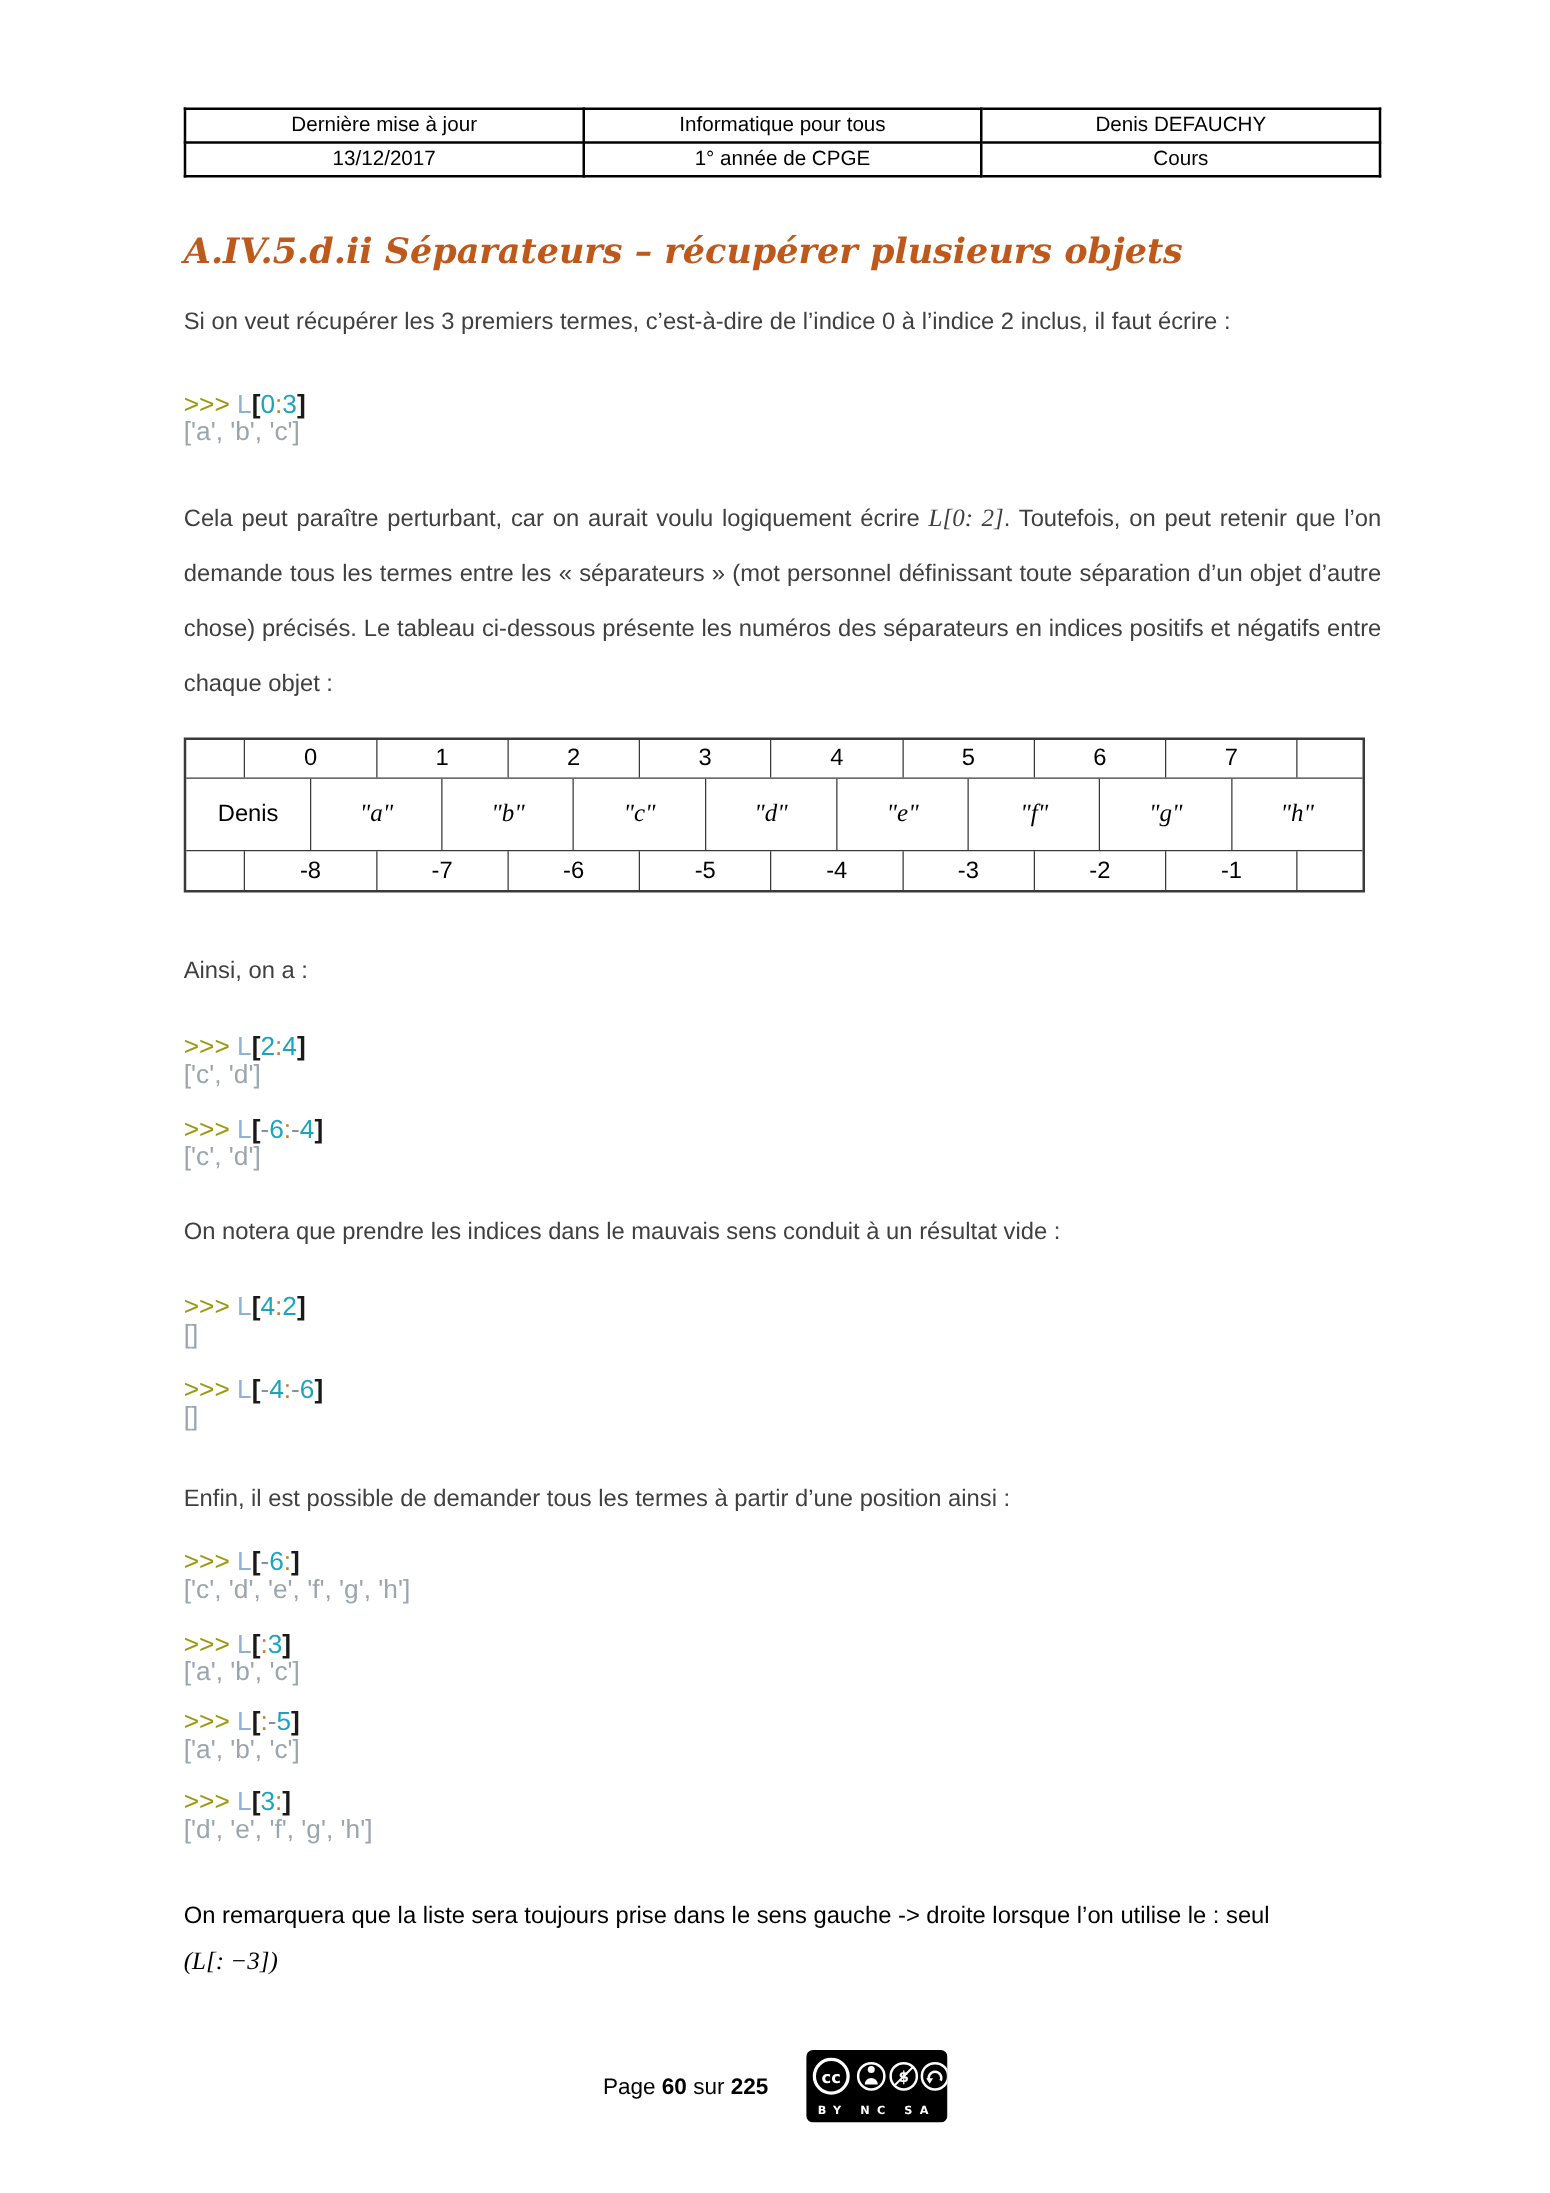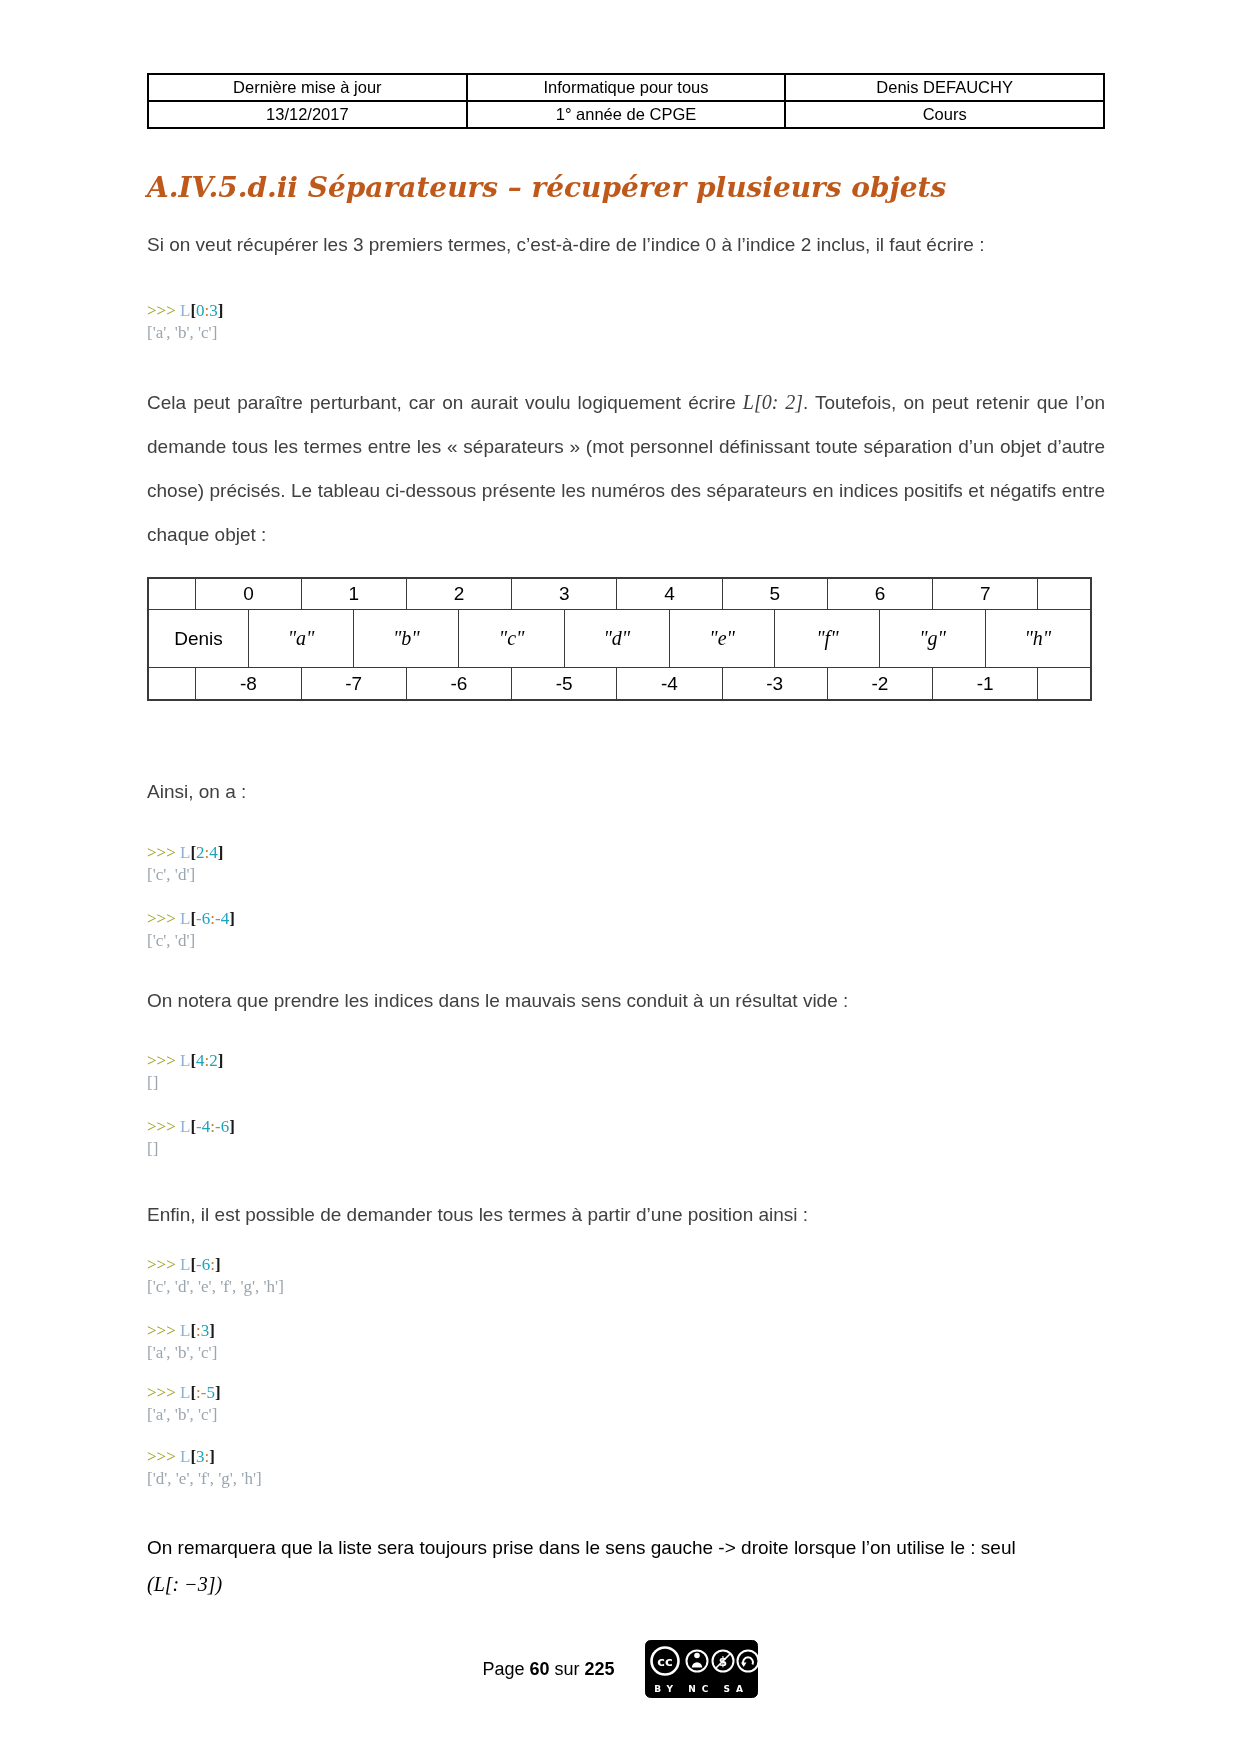--- a/index.html
+++ b/index.html
@@ -1,35 +1,35 @@
 <!DOCTYPE html>
 <html><head>
 <meta charset="utf-8">
 <style>
   html,body{margin:0;padding:0;background:#ffffff;}
   .page{width:1240px;height:1754px;position:relative;background:#fff;overflow:hidden;
         font-family:"Liberation Sans",sans-serif;color:#000;}
-  .content{padding:3px 135px 0 147px;}
+  .content{padding:16px 135px 0 147px;}
 
   
   table.hdr{width:958px;border-collapse:collapse;margin-top:70px;table-layout:fixed;}
   table.hdr td{border:2px solid #000;text-align:center;font-size:16.5px;height:25px;padding:0;}
 
   
   .heading{margin-top:42px;font-family:"DejaVu Serif",serif;font-weight:bold;font-style:italic;
            font-size:28px;color:#BE591B;}
 
   
   .para{font-size:19px;line-height:22px;color:#404040;}
   .justify{text-align:justify;line-height:44px;margin-top:36px;}
   .nowrap{white-space:nowrap;}
   .math{font-family:"Liberation Serif",serif;font-style:italic;font-size:20px;}
 
   
-  .code{font-family:Liberation Serif, serif;font-size:17px;line-height:22px;}
+  .code{font-family:Liberation Sans, sans-serif;font-size:21px;line-height:22px;}
   .cl{white-space:pre;}
   .tk-p{color:#9a9a12;}
   .tk-v{color:#8fb2d4;}
   .tk-b{color:#1a1a1a;font-weight:bold;}
   .tk-n{color:#1ba4bc;}
   .tk-o{color:#c87a24;}
   .tk-m{color:#8a9096;}
   .tk-out{color:#9aa5ae;}
 
   
@@ -43,21 +43,21 @@
   .r-obj{height:57px;}
   .r-neg{height:31px;}
   .c-narrowL{width:4.92%;}
   .c-narrowR{width:5.59%;}
   .c-idx{width:11.185%;}
   .c-label{width:10.52%;}
   .c-obj{width:11.185%;font-family:"Liberation Serif",serif;font-style:italic;font-size:20px;}
 
   
   .mt-a{margin-top:44px;} 
-  .mt-b{margin-top:80px;} 
+  .mt-b{margin-top:52px;} 
   .mt-c{margin-top:39px;}
   .mt-d{margin-top:22px;}
   .mt-e{margin-top:38px;}
   .mt-f{margin-top:44px;}
   .mt-g{margin-top:28px;}
   .mt-h{margin-top:18px;}
   .mt-i{margin-top:20px;}
   .mt-para1{margin-top:30px;}
 
   .remark{font-size:19px;line-height:36px;margin-top:40px;}

